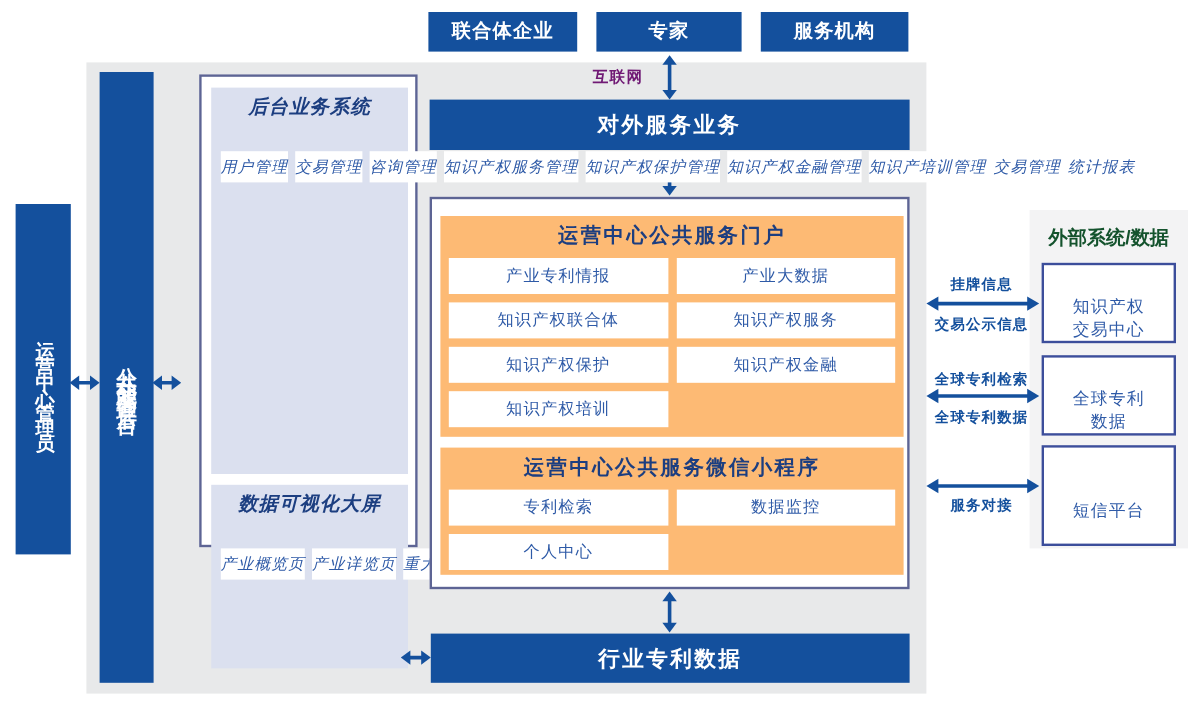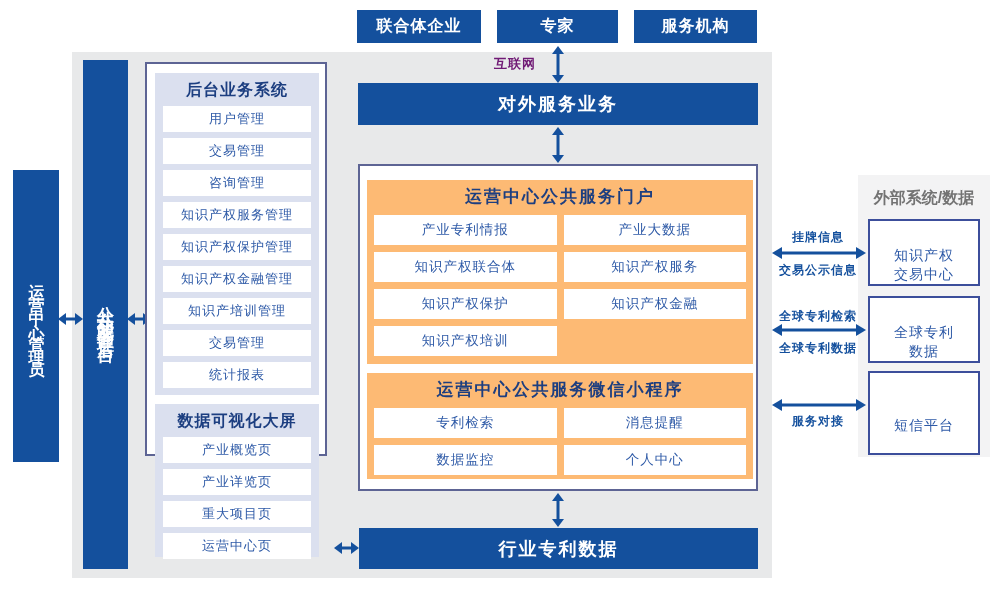--- a/index.html
+++ b/index.html
@@ -24,42 +24,42 @@
   .graybg{background:#e8e9ea;}
   .panel{background:#ffffff;border:2px solid #5d6494;}
   .section{
     background:#dbe0ef;display:flex;flex-direction:column;
     padding:7px 8px;box-sizing:border-box;
   }
   .section-h{
     color:#1c3e80;font-weight:bold;text-align:center;
     font-size:16px;letter-spacing:1px;line-height:20px;margin-bottom:6px;flex:none;
   }
-  .stack{display:flex;flex-direction:column;gap:6px;}
+  .stack{display:flex;flex-direction:row;gap:6px;margin-top:20px;}
   .itm{
     background:#ffffff;color:#2e5aa7;font-size:13px;
     display:flex;align-items:center;justify-content:center;
     height:26px;flex:none;letter-spacing:1px;
   }
   .csection{
     background:#fdba74;box-sizing:border-box;padding:5px 7px 7px 7px;
   }
   .csection-h{
     color:#1c3e80;font-weight:bold;text-align:center;
     font-size:17px;letter-spacing:2px;line-height:24px;margin-bottom:6px;
   }
   .cgrid{display:grid;grid-template-columns:1fr 1fr;gap:7px;}
   .citm{
     background:#ffffff;color:#2e5aa7;font-size:13.5px;
     display:flex;align-items:center;justify-content:center;
     height:30px;letter-spacing:1px;
   }
   .rpanel{background:#f3f3f4;}
   .rpanel-h{
-    color:#737373;font-weight:bold;font-size:16px;text-align:center;width:100%;
+    color:#14532d;font-weight:bold;font-size:16px;text-align:center;width:100%;
   }
   .rbox{
     background:#ffffff;border:2px solid #3c4e9b;color:#2e5aa7;font-size:14px;
     display:flex;align-items:center;justify-content:center;text-align:center;
     line-height:19px;letter-spacing:1px;
   }
   .rbox span{display:inline-block;width:64px;margin-top:24px;}
   .linklbl{
     color:#14509d;font-size:12px;font-weight:bold;text-align:center;letter-spacing:1px;
   }
@@ -112,21 +112,21 @@
     <line x1="7" y1="8" x2="20" y2="8" stroke="#14509d" stroke-width="3"></line>
     <polygon points="9,2 1,8 9,14" fill="#14509d"></polygon>
     <polygon points="18,2 26,8 18,14" fill="#14509d"></polygon>
   </svg>
   <svg class="abs" style="left:126px;top:311px;" width="26" height="16" viewBox="0 0 26 16">
     <line x1="7" y1="8" x2="19" y2="8" stroke="#14509d" stroke-width="3"></line>
     <polygon points="9,2 1,8 9,14" fill="#14509d"></polygon>
     <polygon points="17,2 25,8 17,14" fill="#14509d"></polygon>
   </svg>
 
-  <div class="abs panel" style="left:145px;top:62px;width:182px;height:394px;">
+  <div class="abs panel" style="left:166px;top:62px;width:182px;height:394px;font-style:italic;">
     <div class="abs section" style="left:8px;top:9px;width:164px;height:322px;">
       <div class="section-h">后台业务系统</div>
       <div class="stack">
         <div class="itm">用户管理</div>
         <div class="itm">交易管理</div>
         <div class="itm">咨询管理</div>
         <div class="itm">知识产权服务管理</div>
         <div class="itm">知识产权保护管理</div>
         <div class="itm">知识产权金融管理</div>
         <div class="itm">知识产培训管理</div>
@@ -155,21 +155,20 @@
         <div class="citm">知识产权服务</div>
         <div class="citm">知识产权保护</div>
         <div class="citm">知识产权金融</div>
         <div class="citm">知识产权培训</div>
       </div>
     </div>
     <div class="abs csection" style="left:7px;top:207px;width:386px;height:106px;">
       <div class="csection-h">运营中心公共服务微信小程序</div>
       <div class="cgrid">
         <div class="citm">专利检索</div>
-        <div class="citm">消息提醒</div>
         <div class="citm">数据监控</div>
         <div class="citm">个人中心</div>
       </div>
     </div>
   </div>
 
   <svg class="abs" style="left:550px;top:492px;" width="16" height="36" viewBox="0 0 16 36">
     <line x1="8" y1="7" x2="8" y2="29" stroke="#14509d" stroke-width="3"></line>
     <polygon points="2,9 8,1 14,9" fill="#14509d"></polygon>
     <polygon points="2,27 8,35 14,27" fill="#14509d"></polygon>

